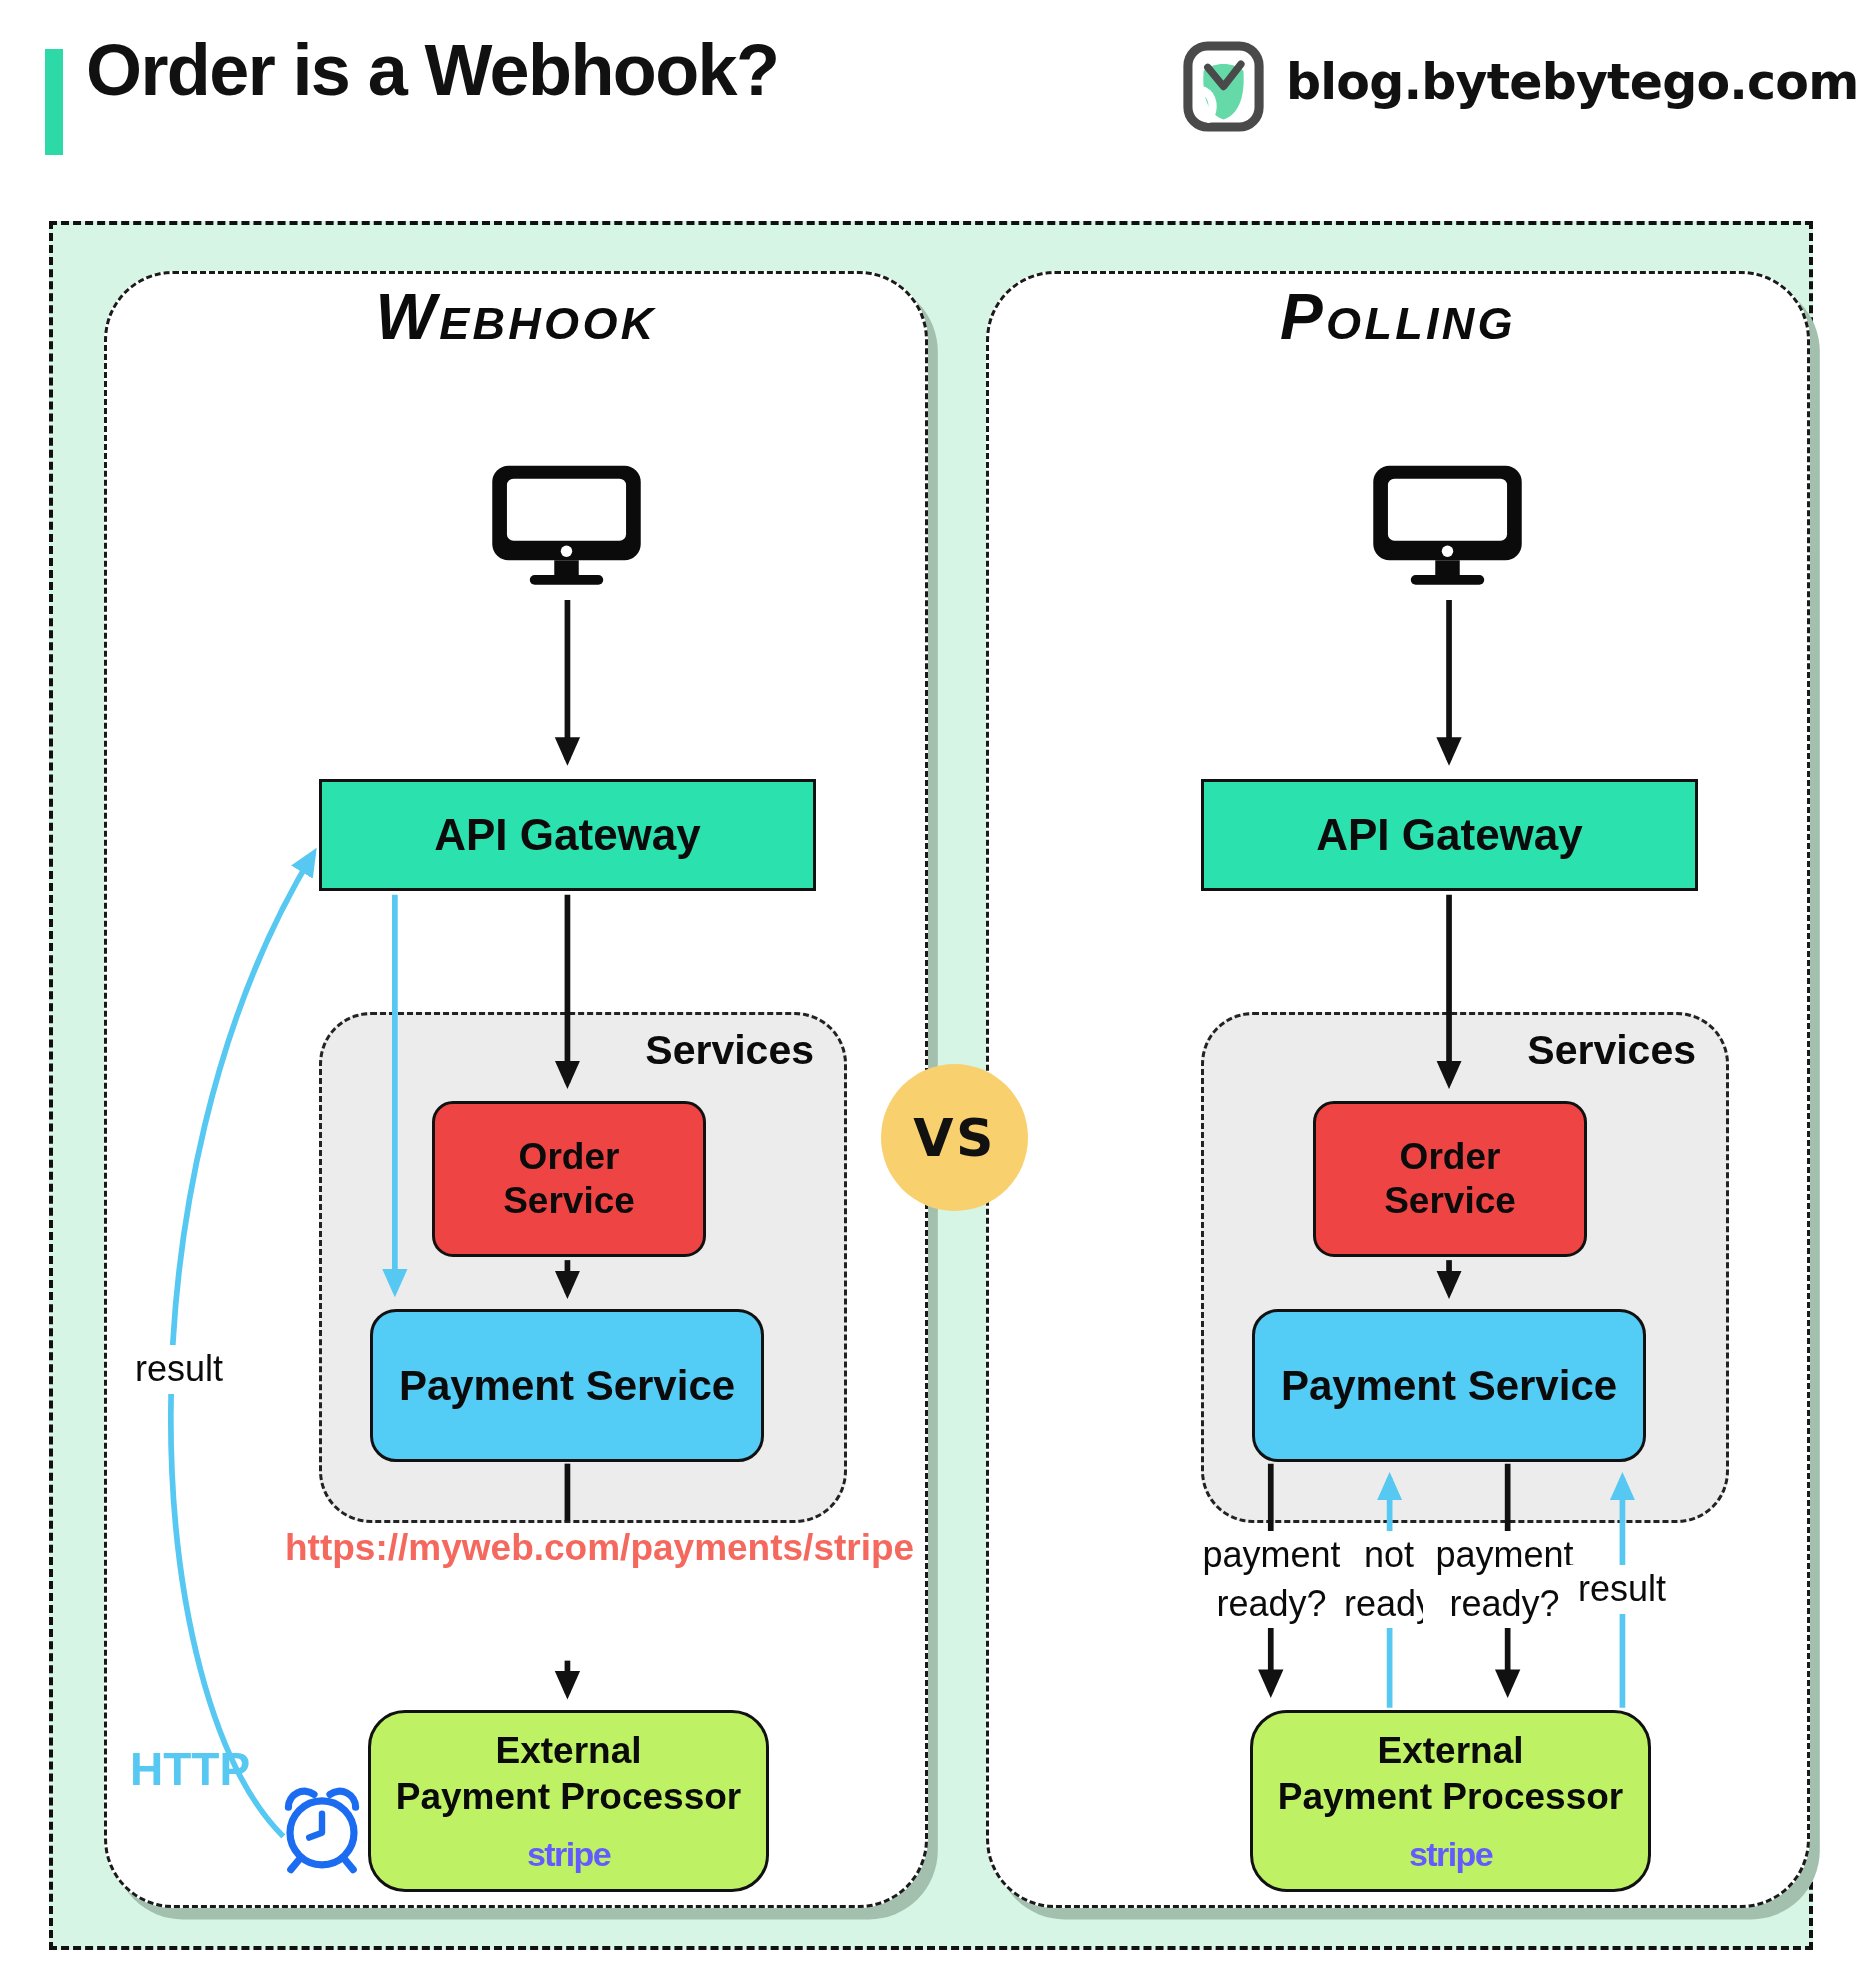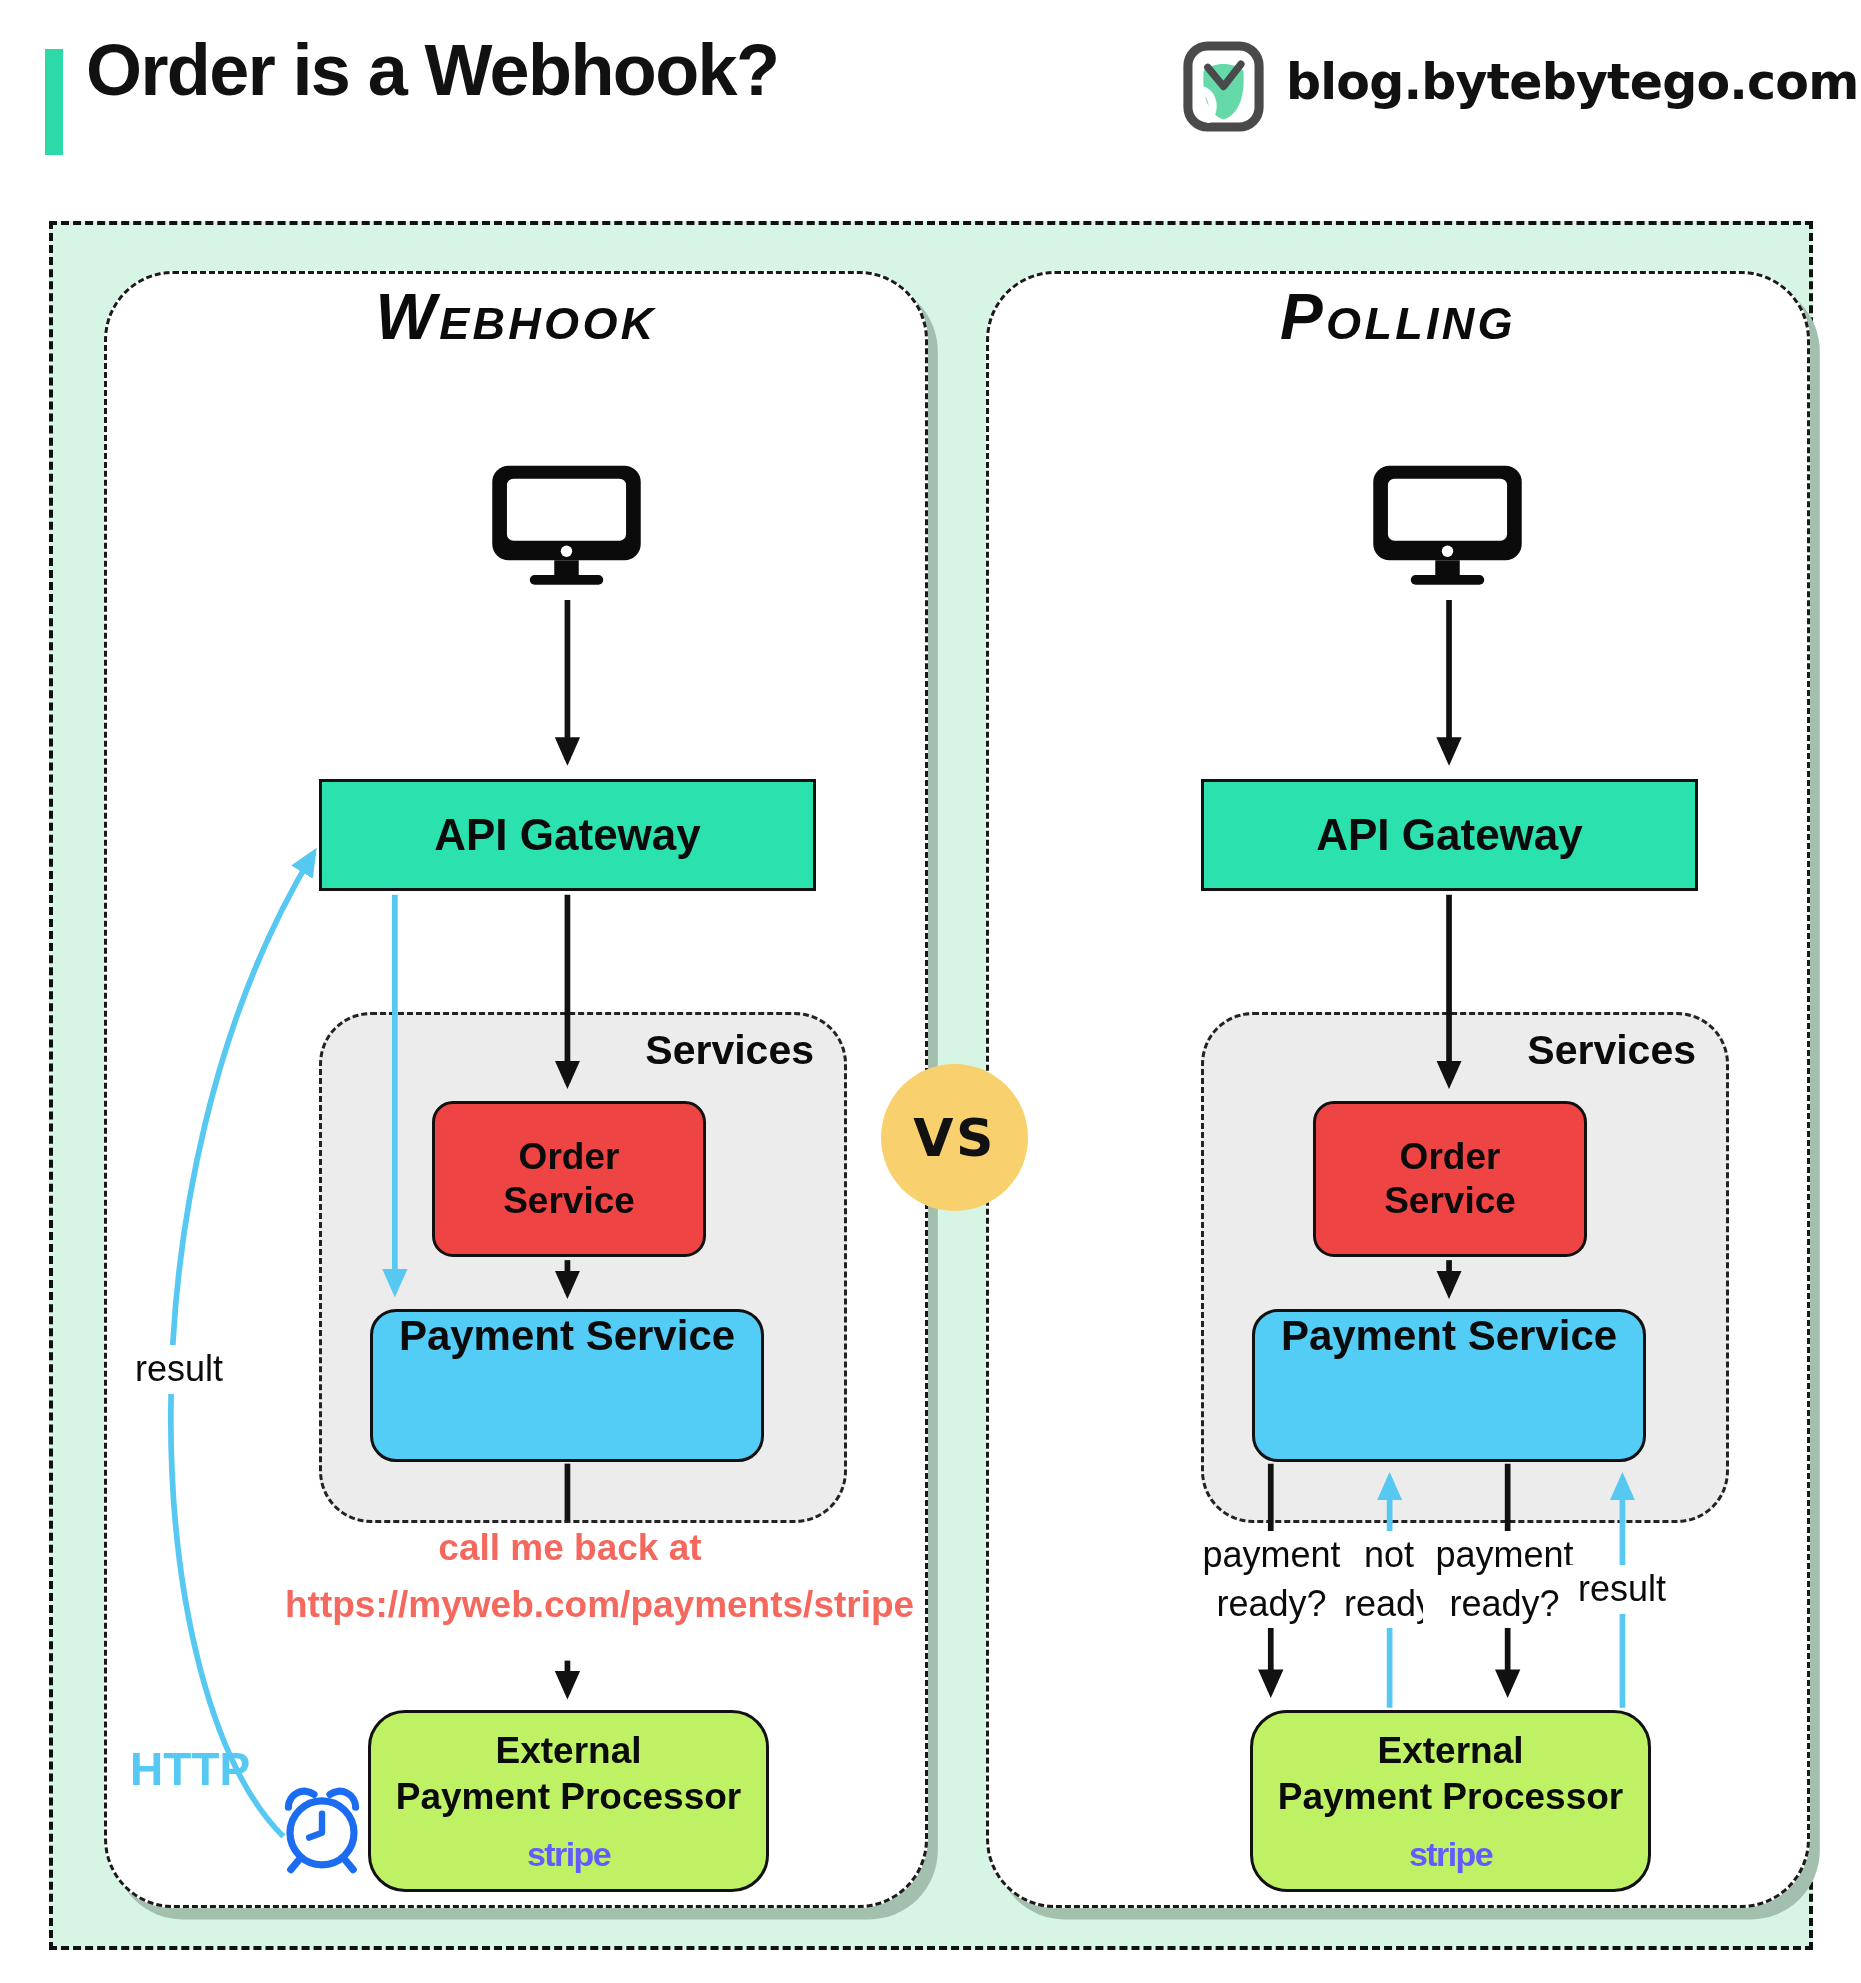--- a/index.html
+++ b/index.html
@@ -34,21 +34,21 @@
            display:flex;align-items:center;justify-content:center;
            font-size:44px;font-weight:bold;color:#0b0b0b;z-index:3;}
   .services-group{top:1012px;width:528px;height:511px;background:#ececec;border:3.3px dashed #222;
                   border-radius:52px;box-sizing:border-box;z-index:2;}
   .services-label{top:1027px;width:236px;text-align:right;font-size:41px;font-weight:bold;color:#0b0b0b;z-index:3;}
   .order-box{top:1101px;width:274px;height:156px;background:#ef4444;border:3.3px solid #111;
              border-radius:21px;box-sizing:border-box;display:flex;align-items:center;justify-content:center;
              text-align:center;font-size:37px;font-weight:bold;color:#0b0b0b;line-height:1.2;z-index:3;}
   .order-box span{display:block;width:179px;}
   .payment-box{top:1309px;width:394px;height:153px;border:3.3px solid #111;border-radius:26px;
-               box-sizing:border-box;display:flex;align-items:flex-start;justify-content:center;
+               box-sizing:border-box;display:flex;align-items:center;justify-content:center;
                font-size:42px;font-weight:bold;color:#0b0b0b;z-index:3;}
   .external-box{top:1710px;width:401px;height:182px;background:#bef264;border:3.3px solid #111;
                 border-radius:37px;box-sizing:border-box;display:flex;flex-direction:column;
                 align-items:center;justify-content:center;z-index:3;text-align:center;}
   .external-box .ext-line{font-size:37px;font-weight:bold;color:#0b0b0b;line-height:1.25;}
   .ext-brand{font-size:34px;font-weight:800;letter-spacing:-1.6px;margin-top:15px;}
 
   
   #callback-text{left:285px;top:1519px;width:570px;text-align:center;font-size:37px;
                  font-weight:bold;line-height:1.55;z-index:4;}
@@ -108,21 +108,20 @@
 
   <div class="order-box abs" style="left:432px;">
     <span>Order Service</span>
   </div>
 
   <div class="payment-box abs" style="left:370px;background:#53ccf6;">
     <span>Payment Service</span>
   </div>
 
   <div id="callback-text" class="abs" style="color:#f4685e;">
-    <div>call me back at</div>
     <div>https://myweb.com/payments/stripe</div>
   </div>
 
   <div class="external-box abs" style="left:368px;">
     <div class="ext-line">External</div>
     <div class="ext-line">Payment Processor</div>
     <div class="ext-brand" style="color:#635bff;">stripe</div>
   </div>
 
   <div id="result-left" class="flow-label abs">result</div>

